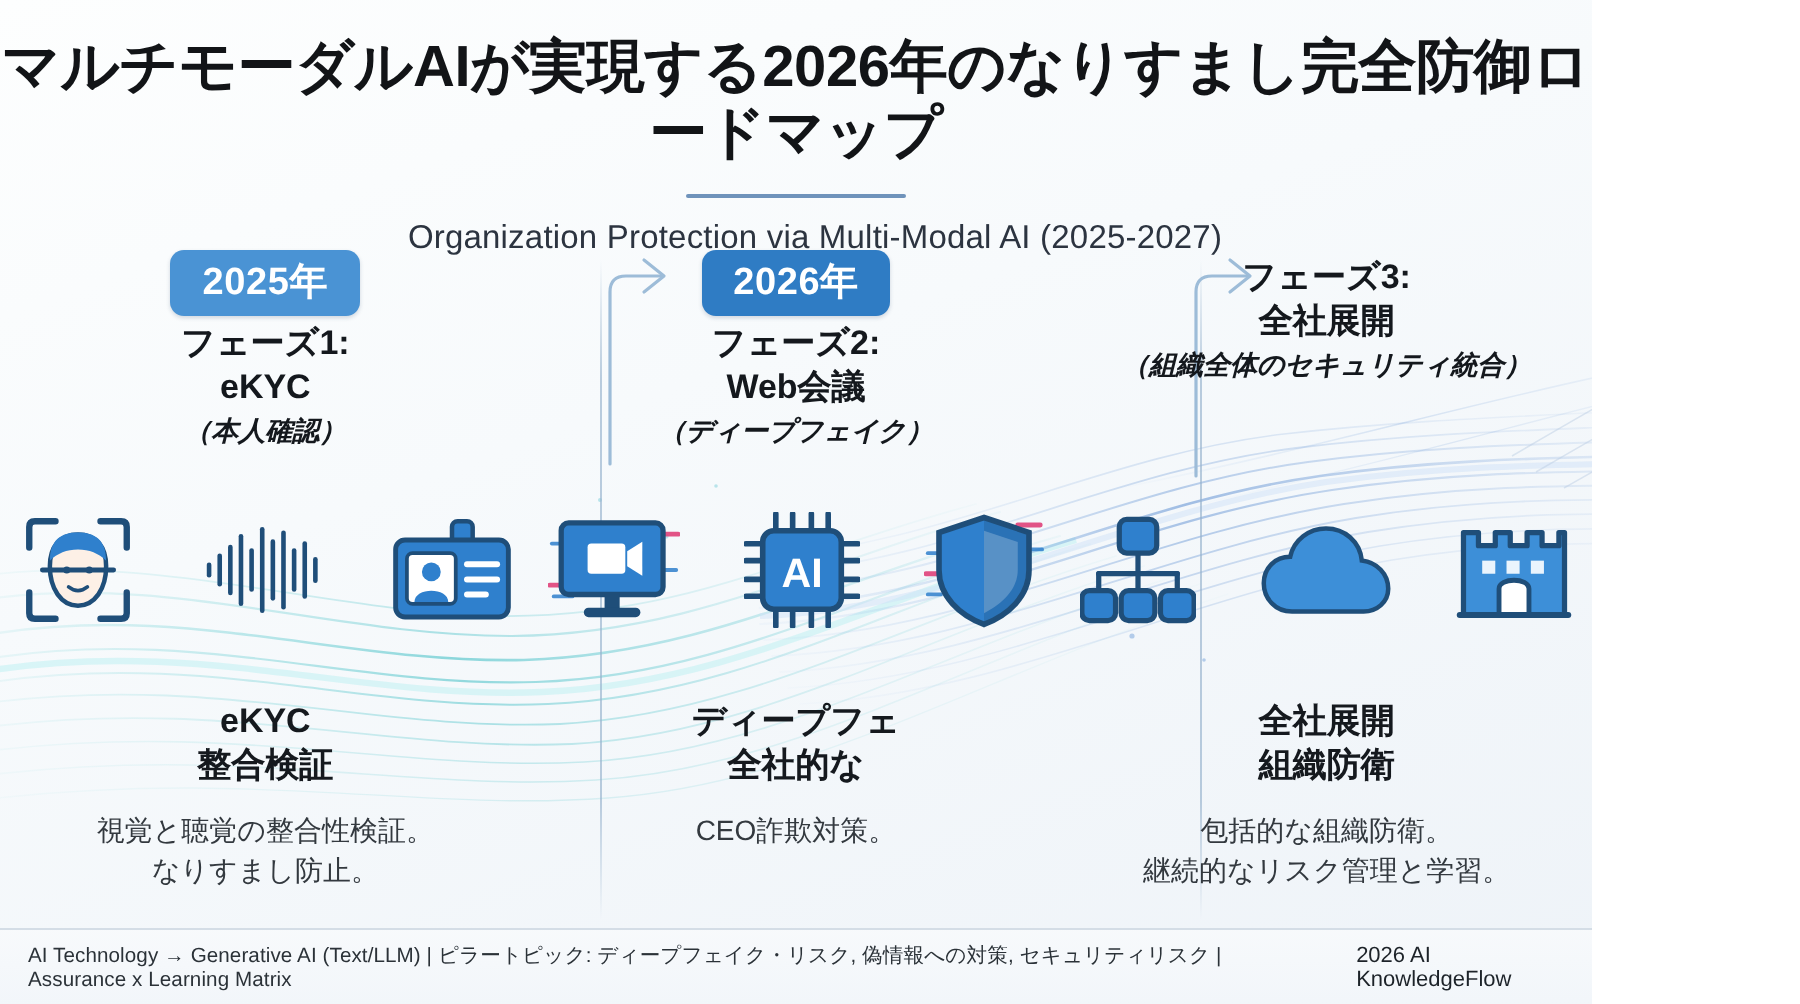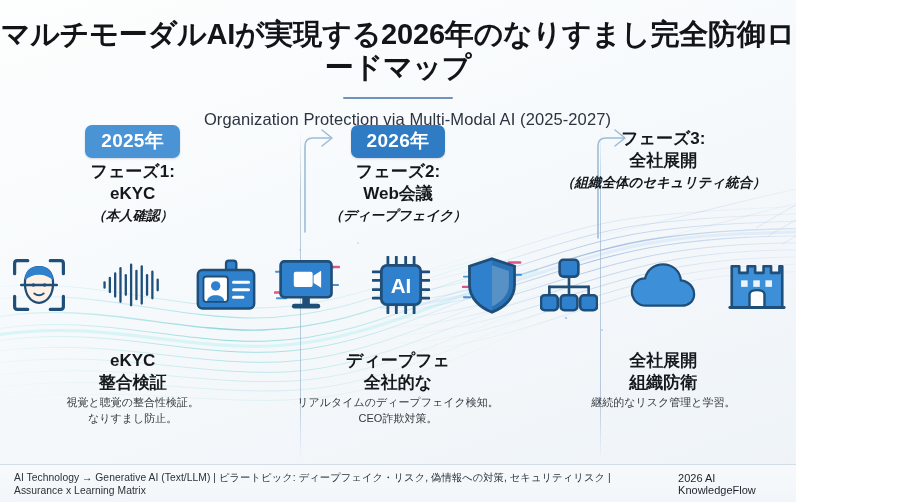--- a/index.html
+++ b/index.html
@@ -77,22 +77,22 @@
   
   .bottom {
     position: absolute; top: 350px; left: 0; right: 0;
     display: flex;
   }
   .bcol { flex: 1 1 0; text-align: center; padding: 0 14px; }
   .b-head {
     font-size: 17px; font-weight: 700; color: #15191e; line-height: 1.32;
   }
   .b-desc {
-    margin-top: 0;
-    font-size: 11px; color: #33393f; line-height: 1.45; font-weight: 400;
+    margin-top: 10px;
+    font-size: 14px; color: #33393f; line-height: 1.45; font-weight: 400;
   }
 
   
   .arrows { position: absolute; inset: 0; pointer-events: none; }
 
   
   .footer {
     position: absolute; left: 0; right: 0; bottom: 0; height: 38px;
     border-top: 1px solid #d4dde6;
     background: linear-gradient(180deg, rgba(248,250,252,.9), rgba(242,246,250,.95));
@@ -376,31 +376,31 @@
         <div>なりすまし防止。</div>
       </div>
     </div>
 
     <div class="bcol">
       <div class="b-head">
         <div>ディープフェ</div>
         <div>全社的な</div>
       </div>
       <div class="b-desc">
-        <div>リアルタイムのディープフェイク検知。</div>
         <div>CEO詐欺対策。</div>
       </div>
     </div>
 
     <div class="bcol">
       <div class="b-head">
         <div>全社展開</div>
         <div>組織防衛</div>
       </div>
       <div class="b-desc">
+        <div>包括的な組織防衛。</div>
         <div>継続的なリスク管理と学習。</div>
       </div>
     </div>
   </div>
 
   <div class="footer">
     <div class="footer-left">AI Technology → Generative AI (Text/LLM) | ピラートピック: ディープフェイク・リスク, 偽情報への対策, セキュリティリスク | Assurance x Learning Matrix</div>
     <div class="footer-right">2026 AI KnowledgeFlow</div>
   </div>
 

